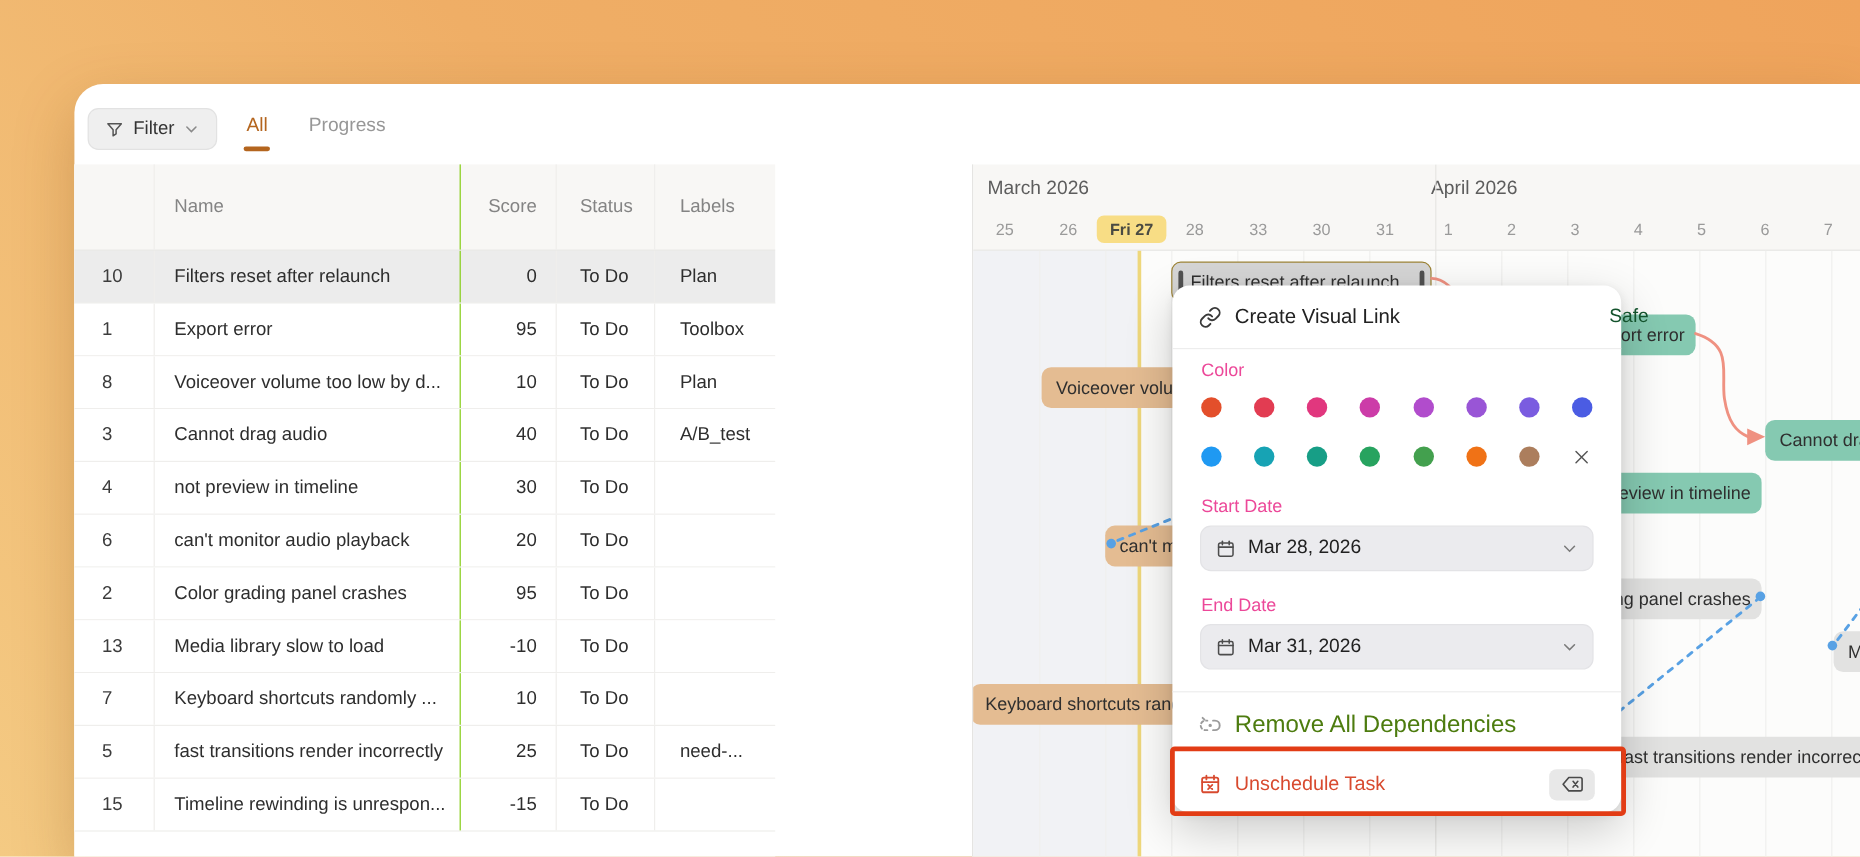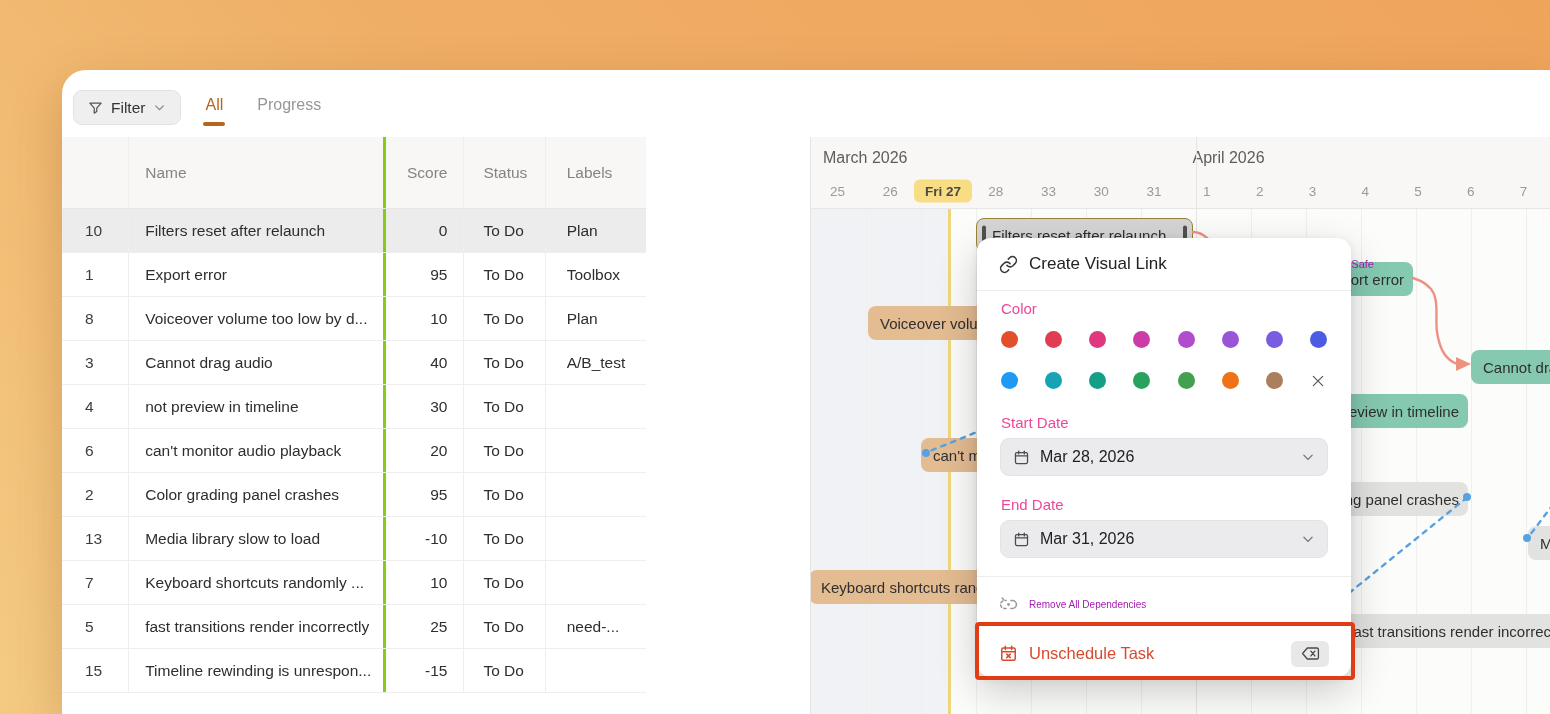--- a/index.html
+++ b/index.html
@@ -23,21 +23,21 @@
   
   .table-pane { position:absolute; left:62px; top:137px; width:584px; bottom:0; background:#fff; }
   .t-head { display:flex; height:72px; background:#f8f7f5; border-bottom:1px solid #e7e6e4;
             color:#848484; font-size:15.5px; }
   .t-row { display:flex; height:44px; border-bottom:1px solid #efeeec; background:#fff;
            font-size:15.5px; color:#2e2e2e; align-items:stretch; cursor:pointer; }
   .t-row.hl { background:#ececec; }
   .c { display:flex; align-items:center; overflow:hidden; white-space:nowrap; }
   .c-num   { width:78px;  padding-left:23px; color:#3c3c3c; }
   .c-name  { width:320px; padding-left:16px; border-left:1px solid #efeeec; }
-  .c-score { width:97px;  padding-right:16px; justify-content:flex-end; border-left:3px solid #84cc16; }
+  .c-score { width:97px;  padding-right:16px; justify-content:flex-end; border-left:1px solid #84cc16; }
   .c-status{ width:98px;  padding-left:19px; border-left:1px solid #efeeec; }
   .c-label { width:123px; padding-left:21px; border-left:1px solid #efeeec;text-align:center; }
   .t-head .c { color:#848484; }
 
   
   .gantt-pane { position:absolute; left:778px; top:137px; right:0; bottom:0; overflow:hidden;
                 border-left:1px solid #e5e4e2; background:#fcfcfb;margin-left:32px; }
   .g-head { position:absolute; left:0; top:0; right:0; height:72px; background:#f8f7f5;
             border-bottom:1px solid #e7e6e4; }
   .g-months { display:flex; height:36px; }
@@ -66,32 +66,32 @@
   .conn-svg { position:absolute; left:0; top:72px; width:770px; height:505px; z-index:3; pointer-events:none; }
 
   
   .popup { position:absolute; left:977px; top:238px; width:374px; height:439px; background:#fff;
            border-radius:14px; box-shadow:0 14px 40px rgba(0,0,0,.20), 0 2px 8px rgba(0,0,0,.08);
            z-index:10; }
   .pp { position:absolute; }
   .pp-header { left:0; top:0; width:419px; height:52px; display:flex; align-items:center;
                padding:0 22px; gap:11px; }
   .pp-title { font-size:17px; color:#222; flex:1; }
-  .pp-safe { font-size:11px; color:#a21caf; }
+  .pp-safe { font-size:16px; color:#14532d; }
   .pp-div { left:0; width:374px; height:1px; background:#ededed; }
   .pp-label { left:24px; font-size:15px; color:#ec4899; }
   .dots { left:24px; width:326px; display:flex; justify-content:space-between; }
   .dot { width:17px; height:17px; border-radius:50%; border:none; cursor:pointer; }
   .clear-x { width:17px; height:17px; display:flex; align-items:center; justify-content:center; cursor:pointer; }
   .sel { left:23px; width:328px; height:38px; background:#ebebee; border:1px solid #e3e3e6;
          border-radius:9px; display:flex; align-items:center; padding:0 12px; gap:10px;
          font-size:16px; color:#212121; cursor:pointer; }
   .sel .spacer { flex:1; }
   .pp-row { left:0; width:374px; display:flex; align-items:center; padding:0 22px; gap:11px; cursor:pointer; }
-  .pp-row-label { font-size:10px; color:#a21caf; flex:1; }
+  .pp-row-label { font-size:20px; color:#4d7c0f; flex:1; }
   .pp-row-label.danger { color:#d84a2f; font-size:16.5px; }
   .bks-btn { width:38px; height:26px; background:#e8e8e8; border:none; border-radius:6px;
              display:flex; align-items:center; justify-content:center; cursor:pointer; }
 
   .annotation { position:absolute; left:975px; top:622px; width:380px; height:58px;
                 border:4.5px solid #e23c15; border-radius:4px; z-index:20; pointer-events:none; }
   svg { display:block; }
 </style>
 </head>
 <body>

